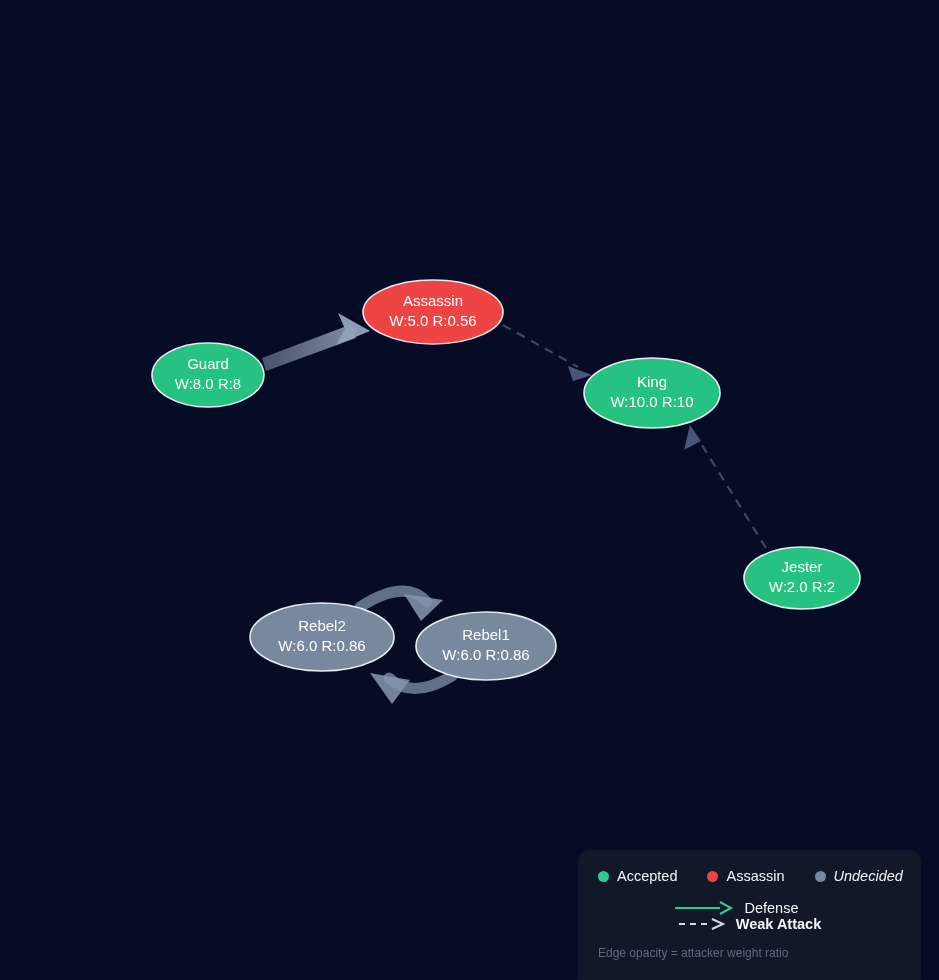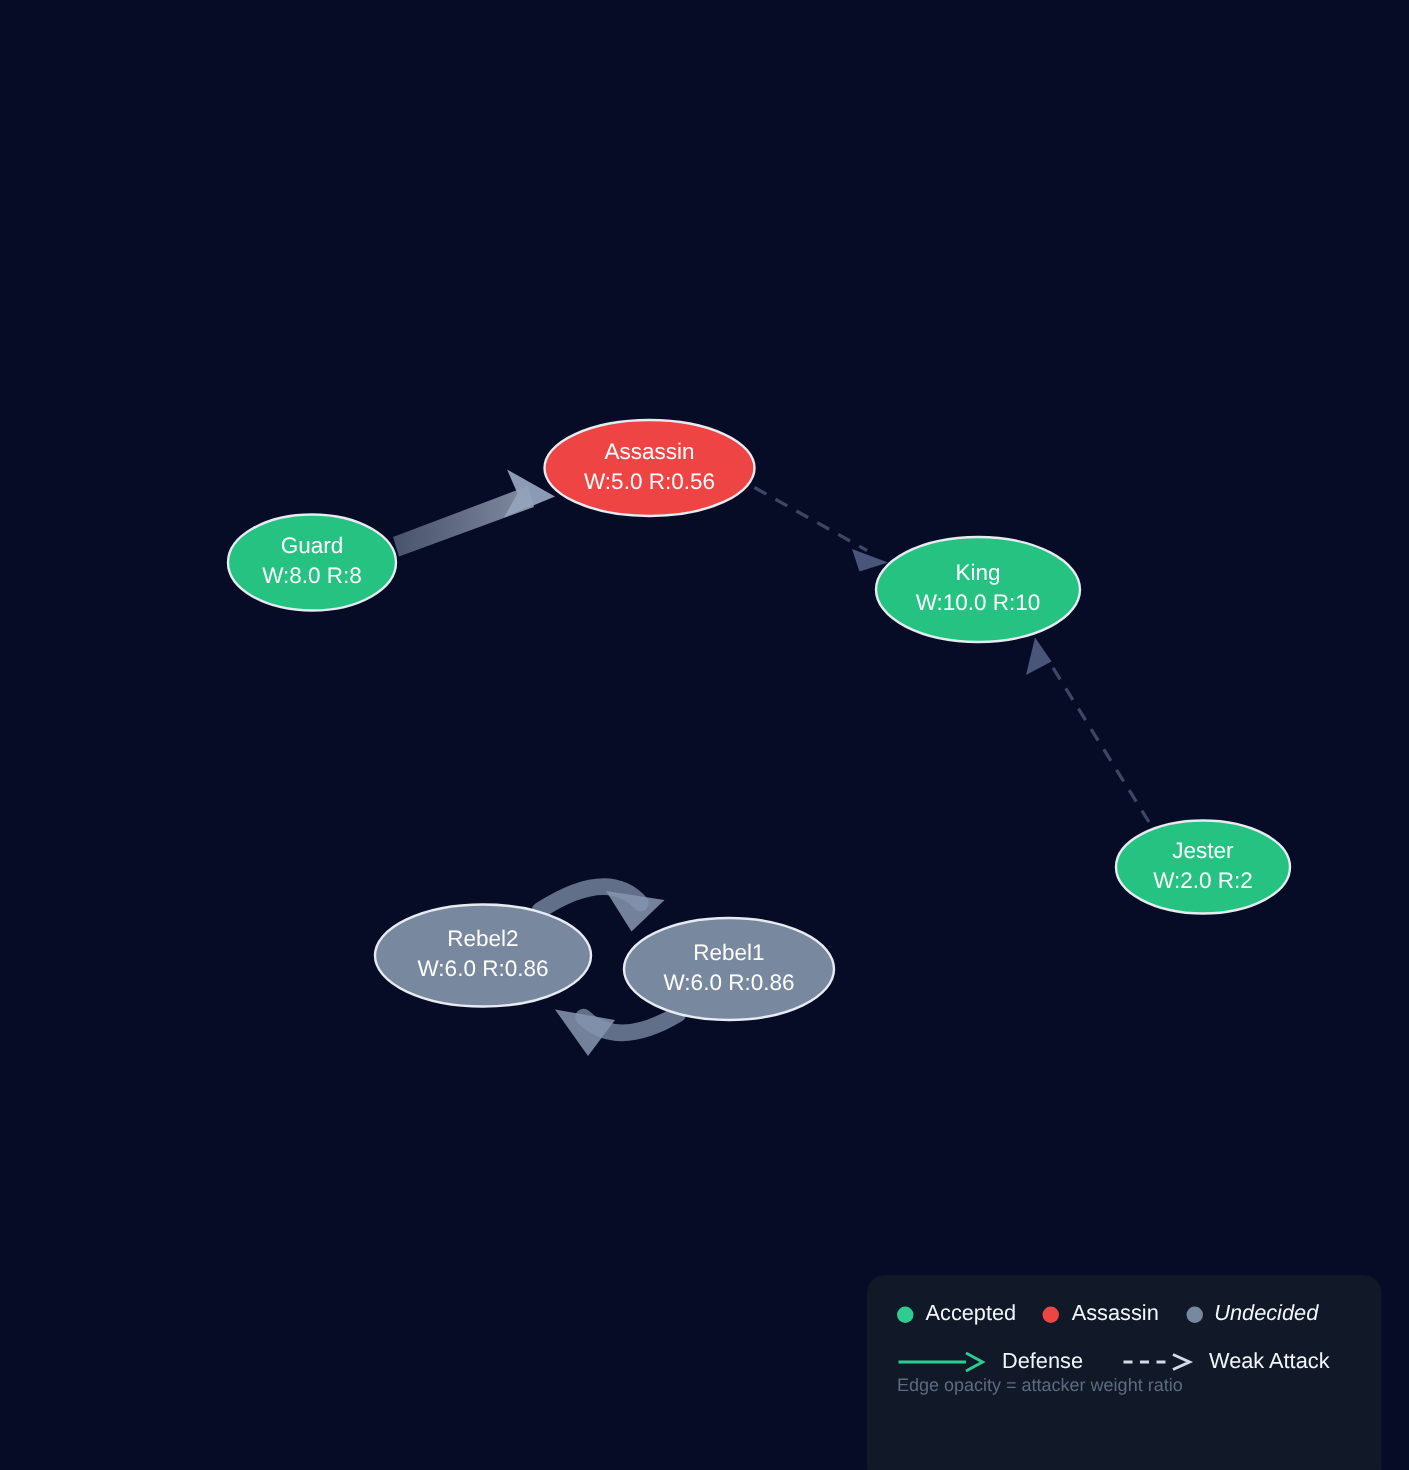--- a/index.html
+++ b/index.html
@@ -44,21 +44,21 @@
     background: #111827;
     border-radius: 12px;
     box-sizing: border-box;
     padding: 18px 20px 0 20px;
   }
   .legend-row {
     display: flex;
     align-items: center;
   }
   .legend-row-status {
-    gap: 0px;
+    gap: 12px;
     margin-bottom: 16px;
     align-items: center;
   }
   .legend-status-item {
     display: flex;
     align-items: center;
     margin-right: 18px;
   }
   .legend-status-item:last-child { margin-right: 0; font-style: italic; }
   .legend-dot {
@@ -67,27 +67,29 @@
     border-radius: 50%;
     margin-right: 8px;
     flex: 0 0 auto;
   }
   .legend-status-text {
     color: #f2f5fa;
     font-size: 14.5px;
     white-space: nowrap;
   }
   .legend-row-edges {
+    margin-bottom: 14px;
+    flex-direction: column;
   }
   .legend-edge-item {
     display: flex;
     align-items: center;
     margin-right: 26px;
   }
-  .legend-edge-item:last-child { margin-right: 0; }
+  .legend-edge-item:last-child { margin-right: 0; font-weight: bold; }
   .legend-edge-text {
     color: #f2f5fa;
     font-size: 14.5px;
     white-space: nowrap;
     margin-left: 8px;
   }
   .legend-note {
     color: #5d6b80;
     font-size: 12px;
     white-space: nowrap;

